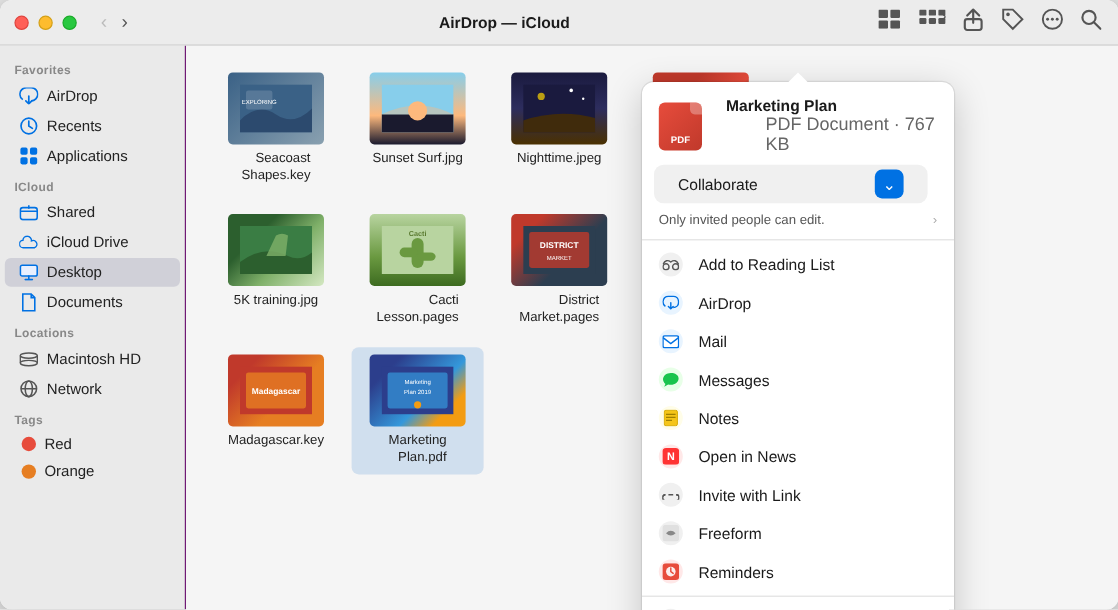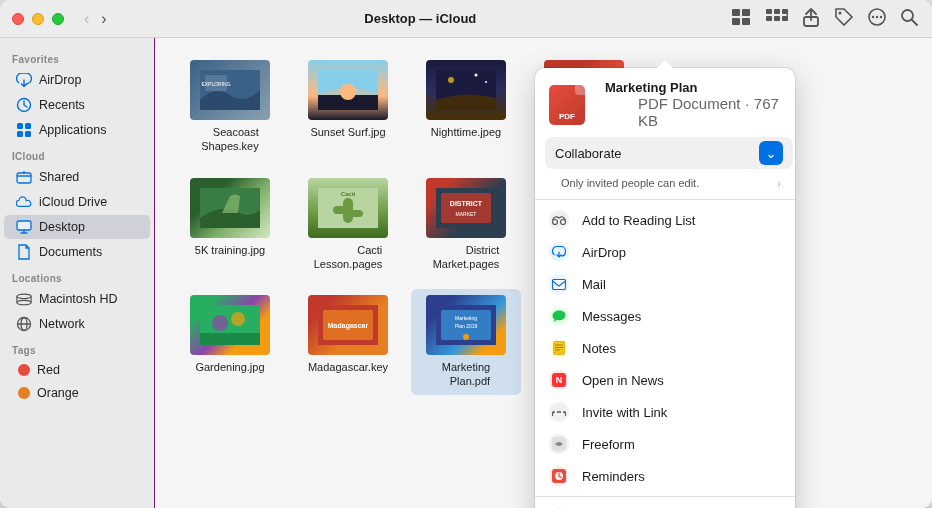--- a/index.html
+++ b/index.html
@@ -208,45 +208,44 @@
     .popover-file-info { flex: 1; }
     .popover-file-name {
       font-size: 13px; font-weight: 600; color: #1a1a1a;
     }
     .popover-file-meta {
       font-size: 15px; color: #666; padding-left: 33px;
     }
     .collaborate-row {
       display: flex;
       align-items: center;
-      margin: 0 2px 6px 10px;
+      margin: 0 22px 6px 10px;
       background: #f0f0f0;
       border-radius: 8px;
-      padding: 4px 10px;
+      padding: 4px 20px;
       justify-content: space-between;
     }
     .collaborate-label {
       font-size: 13px; font-weight: 500; color: #1a1a1a;
     }
     .collaborate-chevron {
       width: 24px; height: 24px;
       background: #0071e3;
       border-radius: 6px;
       display: flex; align-items: center; justify-content: center;
       color: white;
       font-size: 13px;
     }
     .invite-only-row {
       display: flex;
       align-items: center;
       justify-content: space-between;
       padding: 2px 14px 6px 14px;
       font-size: 11px;
       color: #555;
-      margin-left: 12px;
     }
     .popover-divider {
       height: 1px;
       background: #e0e0e0;
       margin: 4px 0;
     }
     .popover-item {
       display: flex;
       align-items: center;
       gap: 13px;
@@ -269,21 +268,21 @@
 <div class="window">
 
   <div class="titlebar">
     <div class="traffic-light tl-close"></div>
     <div class="traffic-light tl-minimize"></div>
     <div class="traffic-light tl-maximize"></div>
     <div class="nav-buttons">
       <button class="nav-btn disabled">‹</button>
       <button class="nav-btn">›</button>
     </div>
-    <div class="breadcrumb">Desktop — iCloud</div>
+    <div class="breadcrumb">AirDrop — iCloud</div>
     <div class="toolbar-right">
       <button class="toolbar-btn">
         <svg width="20" height="16" viewBox="0 0 20 16" fill="none">
           <rect x="0" y="0" width="8" height="7" rx="1" fill="#555"></rect>
           <rect x="10" y="0" width="8" height="7" rx="1" fill="#555"></rect>
           <rect x="0" y="9" width="8" height="7" rx="1" fill="#555"></rect>
           <rect x="10" y="9" width="8" height="7" rx="1" fill="#555"></rect>
         </svg>
       </button>
       <button class="toolbar-btn">
@@ -536,31 +535,20 @@
                 <rect width="60" height="40" fill="#e74c3c"></rect>
                 <circle cx="20" cy="15" r="8" fill="#f39c12"></circle>
                 <circle cx="40" cy="18" r="6" fill="#27ae60"></circle>
                 <rect x="0" y="28" width="60" height="12" fill="#c0392b"></rect>
                 <text x="30" y="37" font-size="4" fill="white" text-anchor="middle">Farmers Market</text>
               </svg>
           </div>
           <div class="file-label">Farmers Market<br>Monthly...cket.pdf</div>
         </div>
 
-        <div class="file-item">
-          <div class="file-thumb thumb-gardening">
-            <svg width="60" height="40" viewBox="0 0 60 40">
-                <rect width="60" height="40" fill="#27ae60"></rect>
-                <circle cx="20" cy="18" r="8" fill="#8e44ad" opacity="0.7"></circle>
-                <circle cx="38" cy="14" r="7" fill="#f39c12" opacity="0.7"></circle>
-                <rect x="0" y="28" width="60" height="12" fill="#1a8a48"></rect>
-              </svg>
-          </div>
-          <div class="file-label">Gardening.jpg</div>
-        </div>
 
         <div class="file-item">
           <div class="file-thumb thumb-madagascar">
             <svg width="60" height="40" viewBox="0 0 60 40">
                 <rect width="60" height="40" fill="#c0392b"></rect>
                 <rect x="5" y="5" width="50" height="30" rx="2" fill="#e67e22" opacity="0.8"></rect>
                 <text x="30" y="23" font-size="7" fill="white" text-anchor="middle" font-weight="bold">Madagascar</text>
               </svg>
           </div>
           <div class="file-label">Madagascar.key</div>

